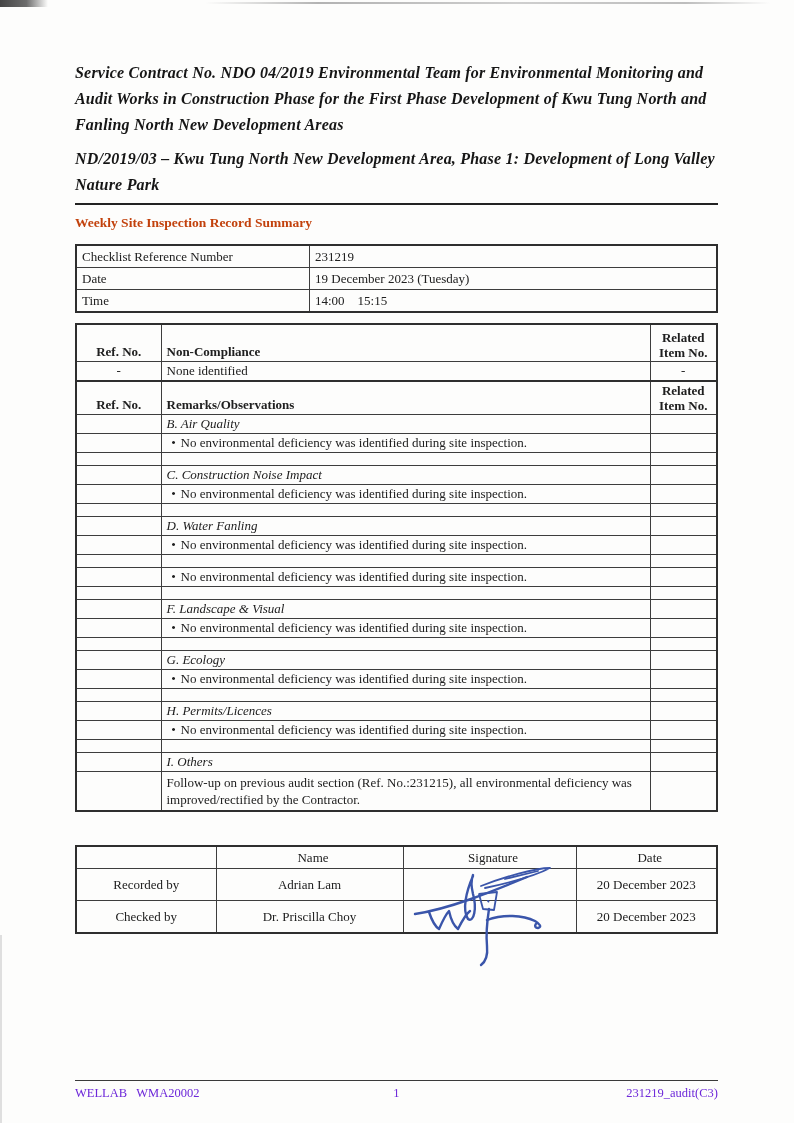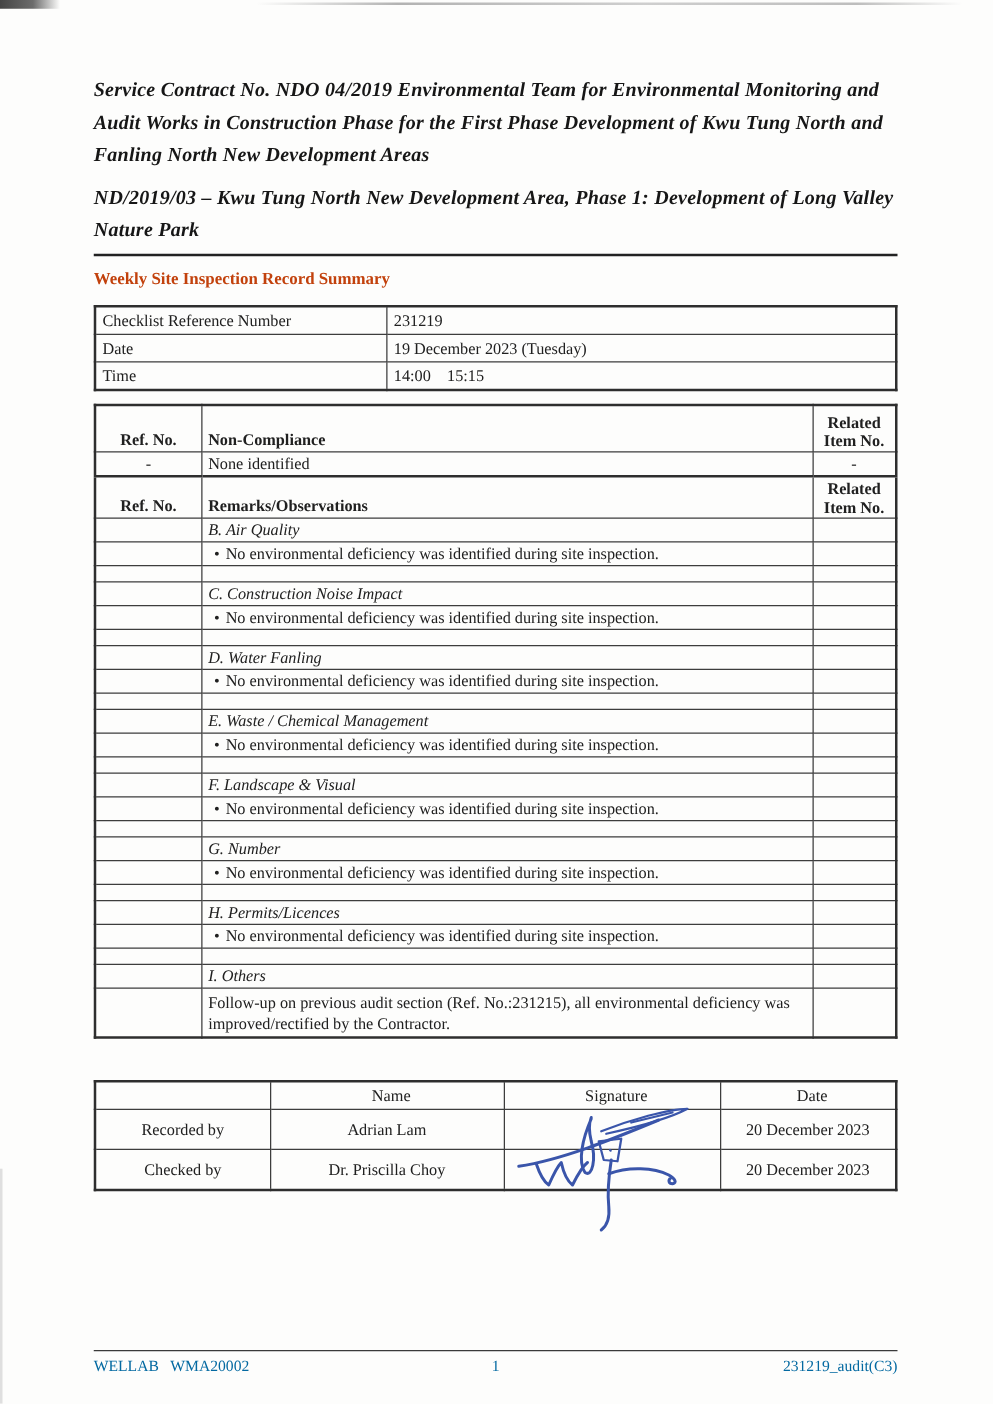--- a/index.html
+++ b/index.html
@@ -45,21 +45,21 @@
   .sig th{height:19px;font-weight:400;padding-left:12px;}
   .sig td{height:29px;}
   .sig-cell{position:relative;}
   .sig-cell svg{position:absolute;overflow:visible;pointer-events:none;}
   .sig-rec{left:50%;top:-7px;transform:translateX(-54%);}
   .sig-chk{left:50%;top:1px;transform:translateX(-46%);}
   .sig-stroke{fill:none;stroke:#3a55aa;stroke-width:2.4;stroke-linecap:round;stroke-linejoin:round;}
   .sig-stroke.thin{stroke-width:1.8;}
   
   .footer-line{position:absolute;left:75px;top:1080px;width:643px;border-top:1.5px solid #3a3a3a;}
-  .footer{position:absolute;left:75px;top:1086px;width:643px;display:flex;align-items:flex-end;font-size:12.5px;color:#0369a1;}
+  .footer{position:absolute;left:75px;top:1086px;width:643px;display:flex;align-items:flex-end;font-size:12.5px;color:#6d28d9;}
   .footer .f-left{flex:1;text-align:left;white-space:pre;}
   .footer .f-center{flex:1;text-align:center;}
   .footer .f-right{flex:1;text-align:right;}
   
   .art-corner{position:absolute;left:0;top:0;width:48px;height:7px;
     background:linear-gradient(90deg,#303030,#5c5c5c 55%,rgba(120,120,120,0));opacity:.9;}
   .art-topline{position:absolute;left:205px;top:2px;width:565px;height:2px;
     background:linear-gradient(90deg,rgba(150,150,150,.0),#9a9a9a 20%,#bfbfbf 55%,#a8a8a8 85%,rgba(170,170,170,0));opacity:.75;}
   .art-leftline{position:absolute;left:0;top:935px;width:2px;height:188px;background:#d9d9d9;opacity:.85;}
 </style>
@@ -167,25 +167,20 @@
     <td class="c-rel"></td>
   </tr>
   <tr class="spacer">
     <td class="c-ref"></td>
     <td class="c-main"></td>
     <td class="c-rel"></td>
   </tr>
 
   <tr>
     <td class="c-ref"></td>
-    <td class="c-main sec-title">E. Waste / Chemical Management</td>
-    <td class="c-rel"></td>
-  </tr>
-  <tr>
-    <td class="c-ref"></td>
     <td class="c-main">
       <span class="bullet">•</span><span class="bullet-text">No environmental deficiency was identified during site inspection.</span>
     </td>
     <td class="c-rel"></td>
   </tr>
   <tr class="spacer">
     <td class="c-ref"></td>
     <td class="c-main"></td>
     <td class="c-rel"></td>
   </tr>
@@ -203,21 +198,21 @@
     <td class="c-rel"></td>
   </tr>
   <tr class="spacer">
     <td class="c-ref"></td>
     <td class="c-main"></td>
     <td class="c-rel"></td>
   </tr>
 
   <tr>
     <td class="c-ref"></td>
-    <td class="c-main sec-title">G. Number</td>
+    <td class="c-main sec-title">G. Ecology</td>
     <td class="c-rel"></td>
   </tr>
   <tr>
     <td class="c-ref"></td>
     <td class="c-main">
       <span class="bullet">•</span><span class="bullet-text">No environmental deficiency was identified during site inspection.</span>
     </td>
     <td class="c-rel"></td>
   </tr>
   <tr class="spacer">

